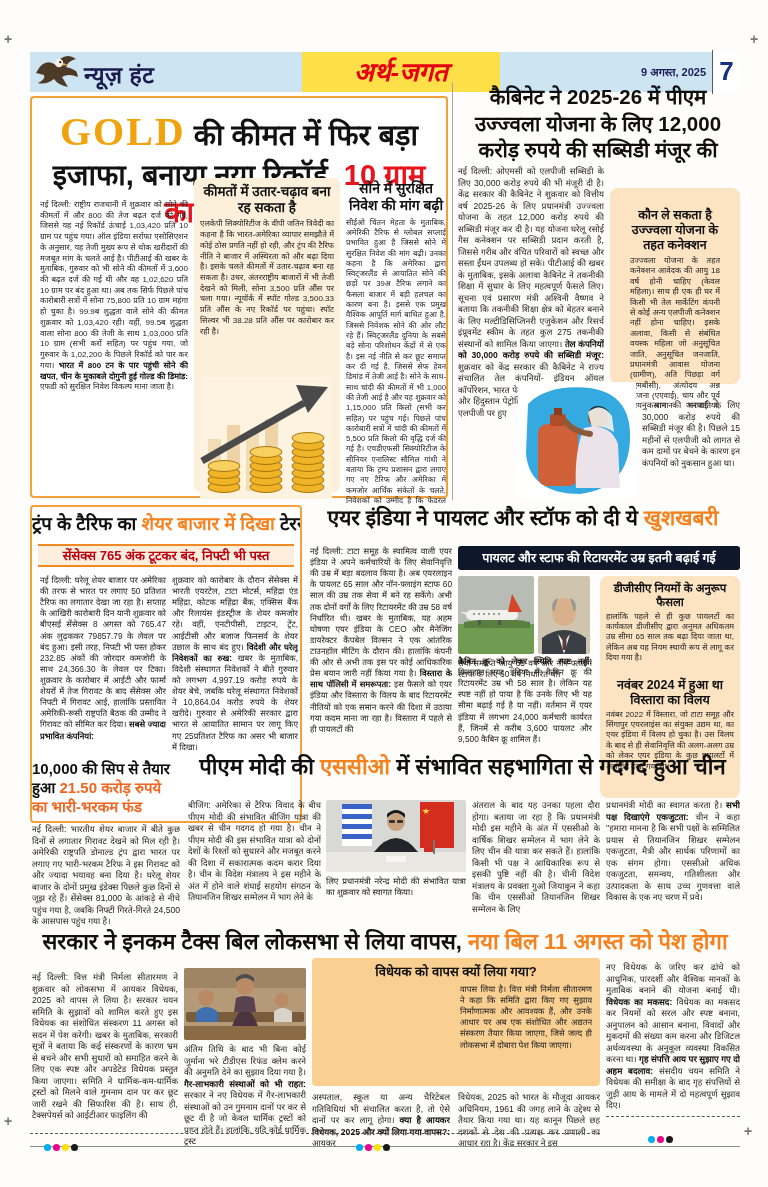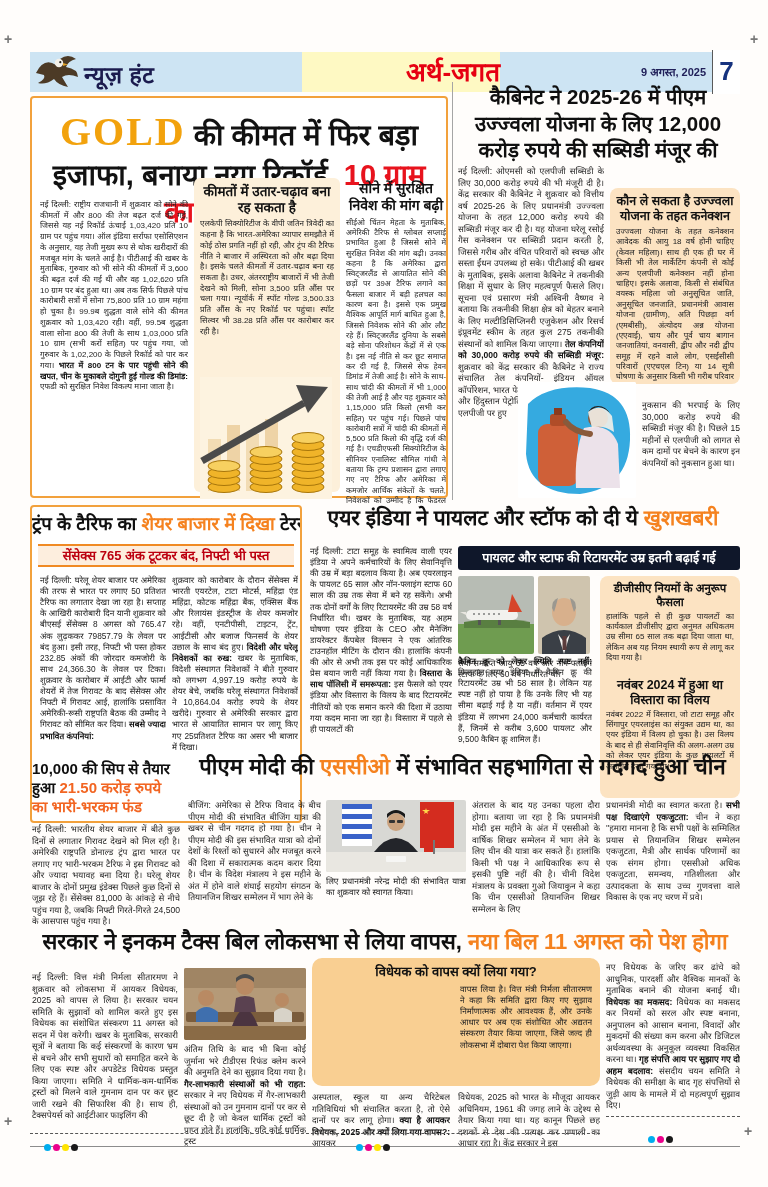--- a/index.html
+++ b/index.html
@@ -5,33 +5,33 @@
 *{margin:0;padding:0;box-sizing:border-box;}
 html,body{background:#ffffff;}
 .page{position:relative;width:768px;height:1187px;background:#fffdfb;font-family:"Liberation Sans","DejaVu Sans",sans-serif;color:#1c1c1c;overflow:hidden;}
 .abs{position:absolute;}
 .jt{font-size:8.6px;line-height:1.34;text-align:justify;overflow:hidden;color:#232323;}
 .jt b{color:#101010;}
 .small{font-size:8px;line-height:1.3;}
 .crop{position:absolute;color:#777;font-size:14px;font-weight:bold;line-height:1;}
 .hbar{background:#cde4f3;}
 .logo-text{font-size:23px;font-weight:bold;color:#1b1b4e;letter-spacing:.5px;}
-.section-panel{background:#fef9c3;text-align:right;}
+.section-panel{background:#fde047;text-align:center;font-style:italic;}
 .section-title{font-size:26px;font-weight:bold;color:#e60012;line-height:40px;}
 .date-text{font-size:11px;font-weight:bold;color:#21215a;text-align:right;line-height:40px;}
 .pagenum{background:#fff;border-left:1.5px solid #5a5a5a;text-align:center;font-size:26px;font-weight:bold;color:#16337f;line-height:42px;}
 .art-box{border:2px solid #f2a13c;border-radius:4px;background:#fff;}
 .gold-head{font-weight:bold;text-align:center;line-height:1.28;}
 .gold-en{font-family:"Liberation Serif","DejaVu Serif",serif;font-size:40px;color:#f2a20d;letter-spacing:2px;}
 .gold-bk{font-size:29px;color:#111;}
 .gold-rd{font-size:29px;color:#e8131d;}
 .boxtitle{font-weight:bold;text-align:center;color:#111;line-height:1.2;}
 .peach{background:#fdf0da;border-radius:6px;}
 .peach2{background:#fce3c2;border-radius:8px;}
-.peach3{background:#f9cf92;border-radius:10px;}
+.peach3{background:#f9cf92;border-radius:4px;}
 .vline{border-left:1px solid #a5a5a5;}
 .bighead{font-weight:bold;color:#0f0f0f;line-height:1.3;}
 .orange{color:#f5821f;}
 .subbar{background:#fdeede;border-top:2px solid #f08a24;border-bottom:2px solid #f08a24;color:#bc0010;font-weight:bold;font-size:13px;text-align:center;line-height:19px;}
 .greenbar{background:#0f172a;color:#fff;font-weight:bold;font-size:12.5px;text-align:center;line-height:24px;border-radius:3px;}
 .caption{font-size:8.4px;line-height:1.3;color:#222;text-align:justify;}
 .center{text-align:center;}
 .nowrap{white-space:nowrap;overflow:hidden;}
 .dash{border-bottom:1.5px dashed #555;height:1px;}
 .regline{background:#8c8c8c;height:1px;}
@@ -109,21 +109,21 @@
     </div>
   </div>
 
   <div class="abs vline" style="left:452px;top:82px;height:418px;"></div>
 
   <div class="abs bighead center" style="left:456px;top:84px;width:284px;font-size:20.5px;">कैबिनेट ने 2025-26 में पीएम उज्ज्वला योजना के लिए 12,000 करोड़ रुपये की सब्सिडी मंजूर की</div>
   <div class="abs jt" style="left:458px;top:166px;width:146px;height:332px;">
     <span>नई दिल्ली: ओएमसी को एलपीजी सब्सिडी के लिए 30,000 करोड़ रुपये की भी मंजूरी दी है। केंद्र सरकार की कैबिनेट ने शुक्रवार को वित्तीय वर्ष 2025-26 के लिए प्रधानमंत्री उज्ज्वला योजना के तहत 12,000 करोड़ रुपये की सब्सिडी मंजूर कर दी है। यह योजना घरेलू रसोई गैस कनेक्शन पर सब्सिडी प्रदान करती है, जिससे गरीब और वंचित परिवारों को स्वच्छ और सस्ता ईंधन उपलब्ध हो सके। पीटीआई की खबर के मुताबिक, इसके अलावा कैबिनेट ने तकनीकी शिक्षा में सुधार के लिए महत्वपूर्ण फैसले लिए। सूचना एवं प्रसारण मंत्री अश्विनी वैष्णव ने बताया कि तकनीकी शिक्षा क्षेत्र को बेहतर बनाने के लिए मल्टीडिसिप्लिनरी एजुकेशन और रिसर्च इंप्रूवमेंट स्कीम के तहत कुल 275 तकनीकी संस्थानों को शामिल किया जाएगा।</span>
     <b>तेल कंपनियों को 30,000 करोड़ रुपये की सब्सिडी मंजूर:</b><span> शुक्रवार को केंद्र सरकार की कैबिनेट ने राज्य संचालित तेल कंपनियों- इंडियन ऑयल कॉर्पोरेशन, भारत पेट्रोलियम कॉर्पोरेशन लिमिटेड, और हिंदुस्तान पेट्रोलियम कॉर्पोरेशन लिमिटेड को एलपीजी पर हुए</span>
   </div>
-  <div class="abs peach2" style="left:610px;top:188px;width:130px;height:196px;padding:6px;">
+  <div class="abs peach2" style="left:610px;top:188px;width:130px;height:196px;padding:20px;">
     <div class="boxtitle" style="font-size:12.5px;">कौन ले सकता है उज्ज्वला योजना के तहत कनेक्शन</div>
     <div class="jt small" style="height:154px;margin-top:3px;">उज्ज्वला योजना के तहत कनेक्शन आवेदक की आयु 18 वर्ष होनी चाहिए (केवल महिला)। साथ ही एक ही घर में किसी भी तेल मार्केटिंग कंपनी से कोई अन्य एलपीजी कनेक्शन नहीं होना चाहिए। इसके अलावा, किसी से संबंधित वयस्क महिला जो अनुसूचित जाति, अनुसूचित जनजाति, प्रधानमंत्री आवास योजना (ग्रामीण), अति पिछड़ा वर्ग (एमबीसी), अंत्योदय अन्न योजना (एएवाई), चाय और पूर्व चाय बागान जनजातियां, वनवासी, द्वीप और नदी द्वीप समूह में रहने वाले लोग, एसईसीसी परिवारों (एएचएल टिन) या 14 सूत्री घोषणा के अनुसार किसी भी गरीब परिवार के तहत सूचीबद्ध हैं।</div>
   </div>
   <div class="abs imgframe" style="left:518px;top:382px;width:118px;height:116px;background:#fff;">
     <svg width="118" height="116" viewBox="0 0 118 116">
       <rect width="118" height="116" fill="#ffffff"></rect>
       <path d="M10 22 Q30 2 72 6 Q114 12 112 58 Q110 106 62 112 Q12 112 8 72 Z" fill="#35aae0"></path>
       <rect x="20" y="42" width="40" height="62" rx="9" fill="#cf6038"></rect>
       <rect x="32" y="32" width="16" height="12" rx="3" fill="#b04d28"></rect>
       <rect x="36" y="26" width="8" height="7" fill="#8a3b1e"></rect>

